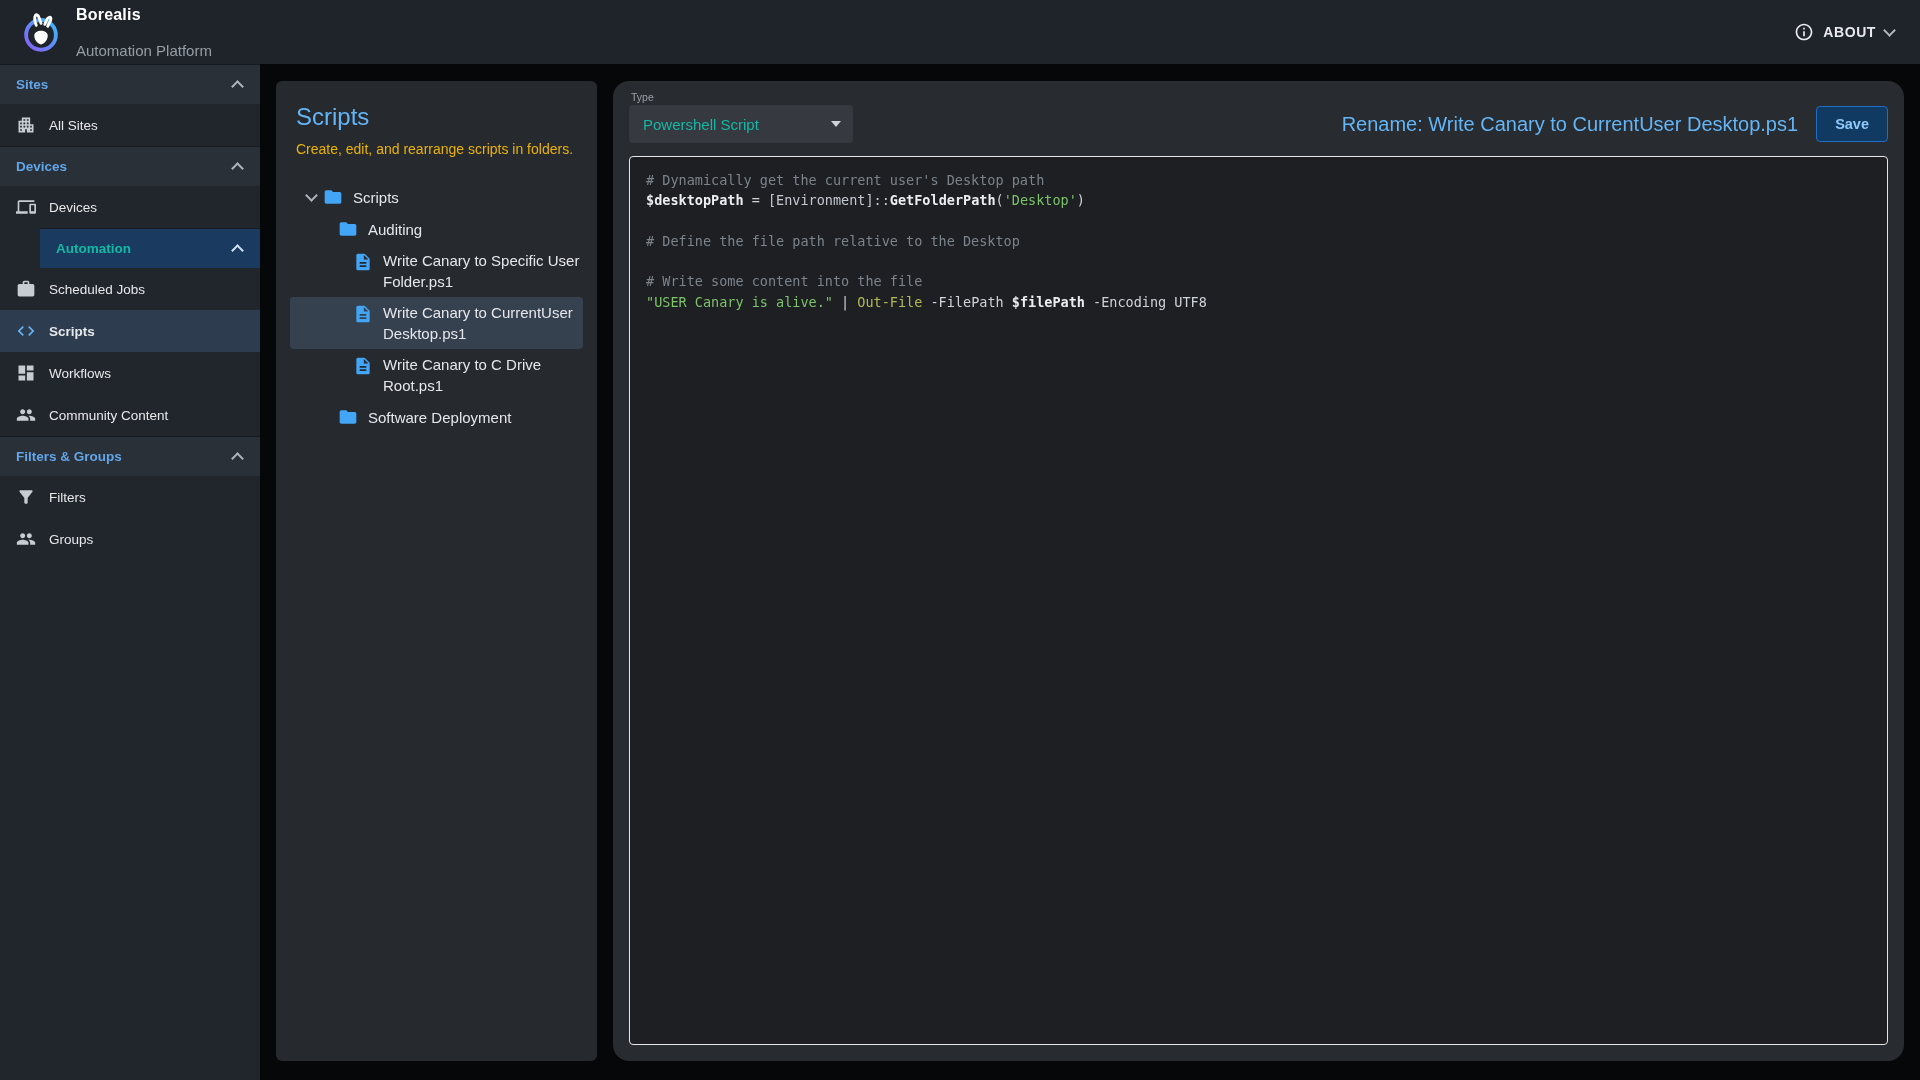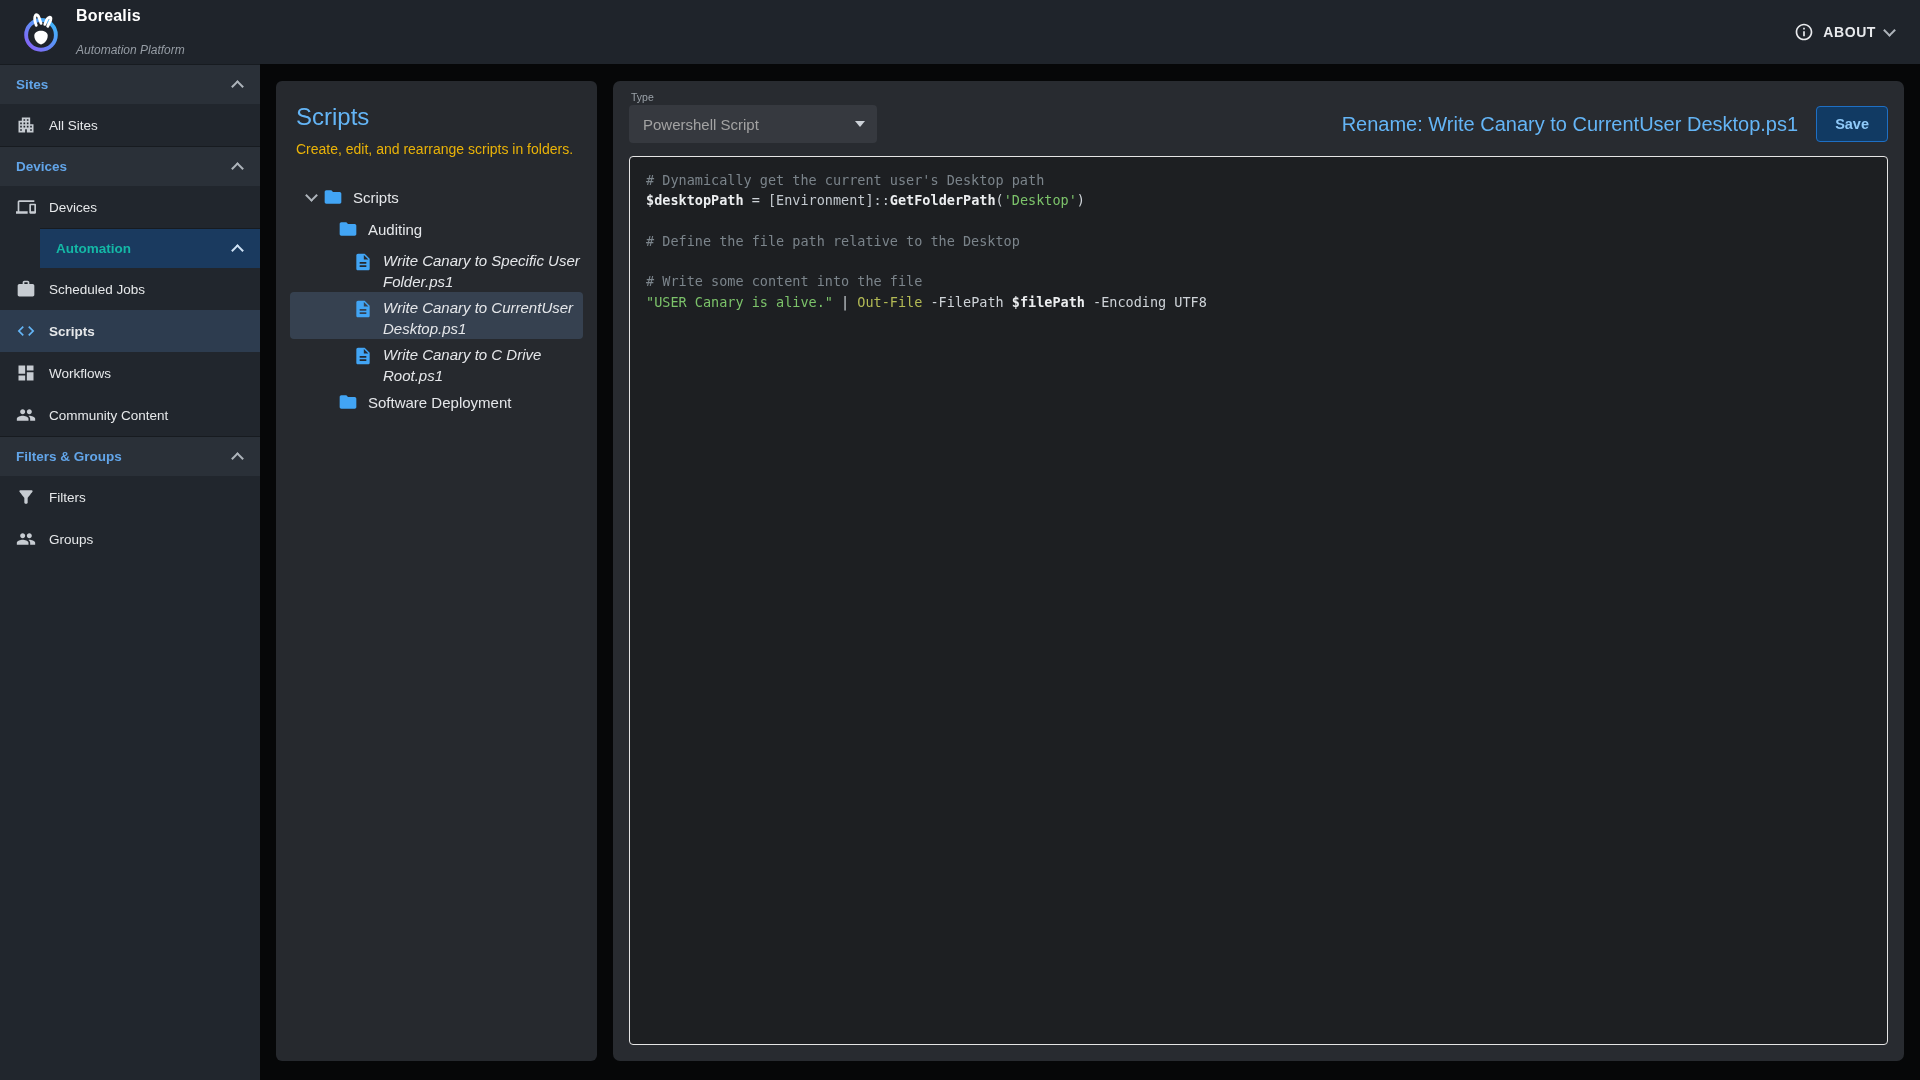--- a/index.html
+++ b/index.html
@@ -11,21 +11,21 @@
 
   
   .topbar {
     position:absolute; top:0; left:0; width:1920px; height:64px;
     background:#1f242b; display:flex; align-items:center; justify-content:space-between;
     padding:0 26px 0 18px; z-index:5;
   }
   .brand { display:flex; align-items:center; gap:12px; }
   .logo { width:46px; height:46px; display:block; }
   .brand-name { font-size:16px; font-weight:700; color:#ffffff; letter-spacing:.2px; }
-  .brand-sub  { font-size:12px; color:#969da5; margin-top:18px;font-style:italic; }
+  .brand-sub  { font-size:15px; color:#969da5; margin-top:18px; }
   .about-btn { display:flex; align-items:center; gap:9px; color:#e8eaed; font-size:14px;
                font-weight:600; letter-spacing:.6px; cursor:pointer; }
   .about-btn svg { display:block; }
 
   .chev { width:9px; height:9px; border-right:2px solid #aeb4bb; border-bottom:2px solid #aeb4bb;
           display:inline-block; }
   .chev-down { transform:rotate(45deg); margin-top:-4px; }
   .chev-up   { transform:rotate(-135deg); margin-top:4px; }
 
   
@@ -49,42 +49,42 @@
   .scripts-panel {
     position:absolute; left:276px; top:81px; width:321px; height:980px;
     background:#26292e; border-radius:6px; padding:22px 0 16px; overflow:hidden;
   }
   .scripts-title { margin:0; padding:0 20px; font-size:24px; font-weight:500; color:var(--accent); }
   .scripts-sub   { margin:10px 0 0; padding:0 20px; font-size:14px; color:#eab308; }
 
   .tree { margin-top:24px; padding:0 14px; }
   .tree-row { display:flex; border-radius:4px; color:#e5e7ea; font-size:15px; cursor:pointer; }
   .tree-row.folder { height:32px; align-items:center; }
-  .tree-row.file   { padding-top:5px; align-items:flex-start;font-style:italic; }
+  .tree-row.file   { padding-top:5px; padding-bottom:5px; align-items:flex-start; }
   .tree-row.selected { background:rgba(125,180,240,0.18); }
   .tree-caret { flex:0 0 22px; height:22px; display:flex; align-items:center; justify-content:center; }
   .tree-row.file .tree-caret { height:21px; }
   .tree-icon { flex:0 0 22px; height:22px; margin-right:9px; display:flex; align-items:center;
                justify-content:center; color:var(--folder); }
   .tree-row.file .tree-icon { margin-top:1px; }
   .tree-icon svg { display:block; }
   .tree-label { line-height:1.4; }
 
   .editor-panel {
     position:absolute; left:613px; top:81px; width:1291px; height:980px;
-    background:#282b30; border-radius:7px; padding:10px 16px 16px;
+    background:#282b30; border-radius:16px; padding:10px 16px 16px;
     display:flex; flex-direction:column;
   }
   .editor-header { display:flex; justify-content:space-between; align-items:flex-start; }
   .type-wrap { display:flex; flex-direction:column; }
   .type-label { font-size:10.5px; color:#9aa1a8; margin:0 0 2px 2px; }
   .type-select {
-    width:248px; height:38px; background:#36393f; border-radius:4px;
+    width:224px; height:38px; background:#36393f; border-radius:4px;
     display:flex; align-items:center; justify-content:space-between;
-    padding:0 12px 0 14px; color:#a3a3a3; font-size:15px; cursor:pointer;
+    padding:0 12px 0 14px; color:#14b8a6; font-size:15px; cursor:pointer;
   }
   .select-caret { width:0; height:0; border-left:5px solid transparent;
                   border-right:5px solid transparent; border-top:6px solid #cdd2d8; }
   .header-right { display:flex; align-items:center; gap:18px; margin-top:15px; }
   .rename-link { color:var(--accent); font-size:20px; cursor:pointer; text-decoration:none; }
   .save-btn {
     height:36px; padding:0 18px; border-radius:4px; cursor:pointer;
     background:#113a63; border:1px solid #1e6fc4; color:#90caf9;
     font-family:"Liberation Sans", sans-serif; font-size:14.5px; font-weight:600;
   }

